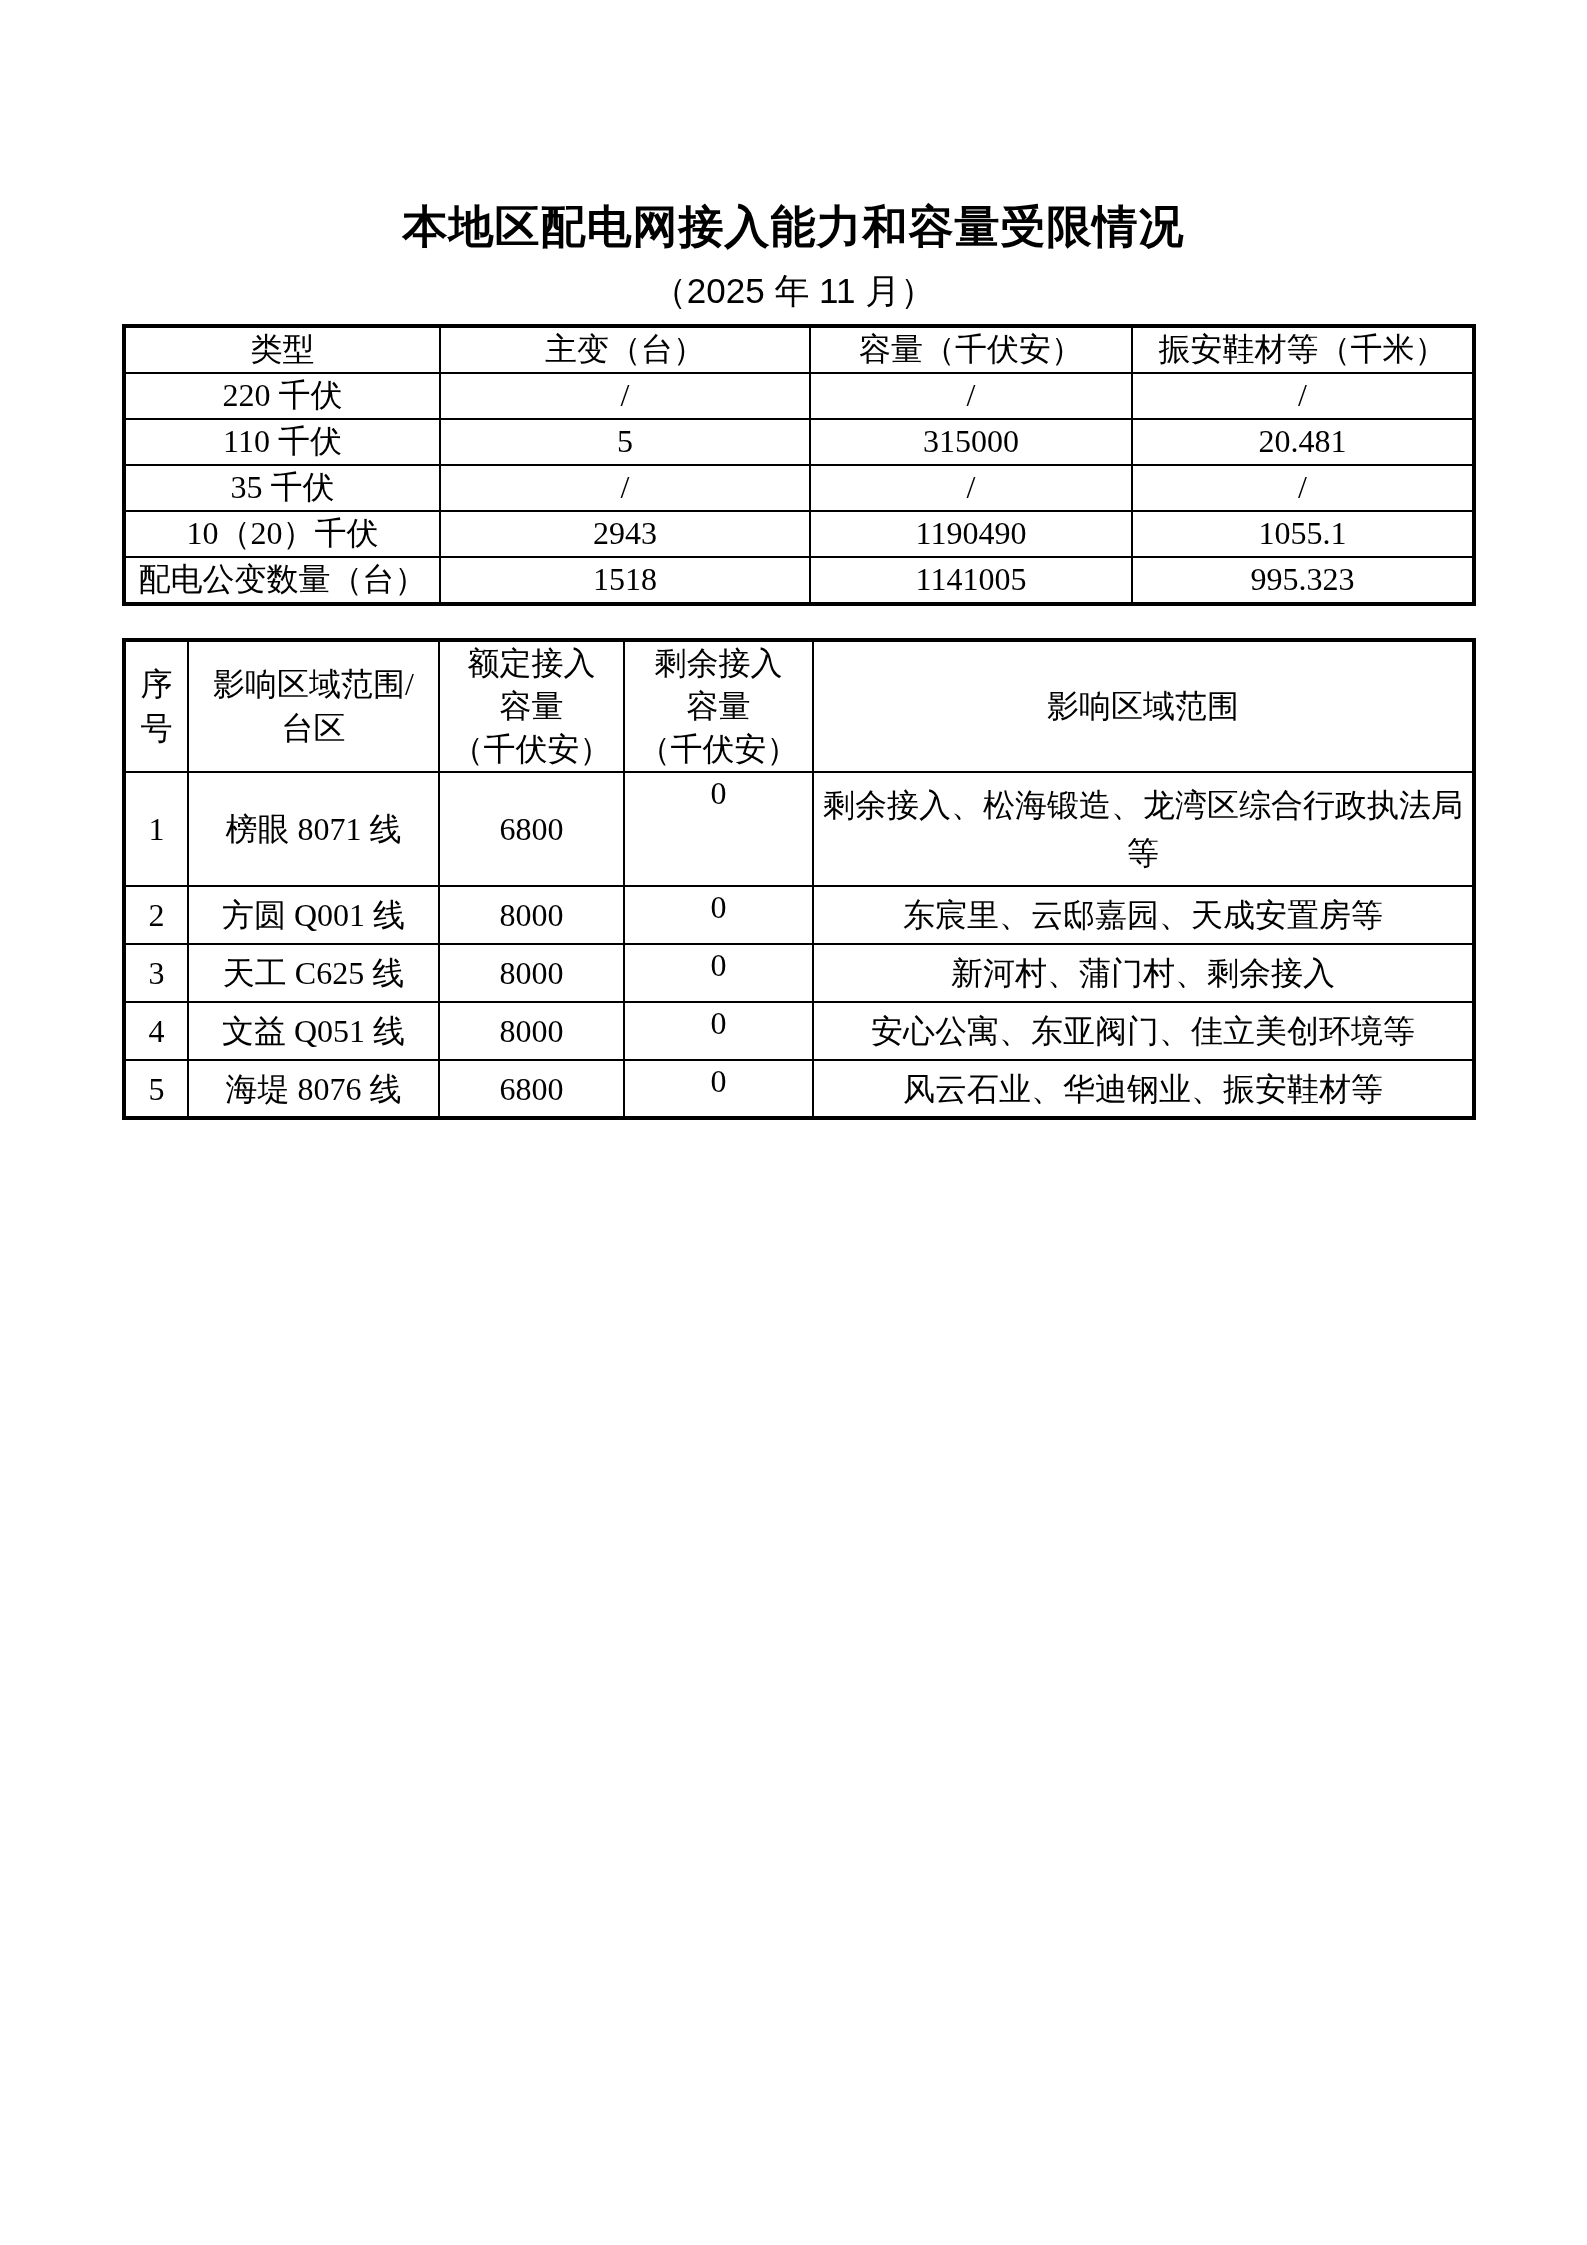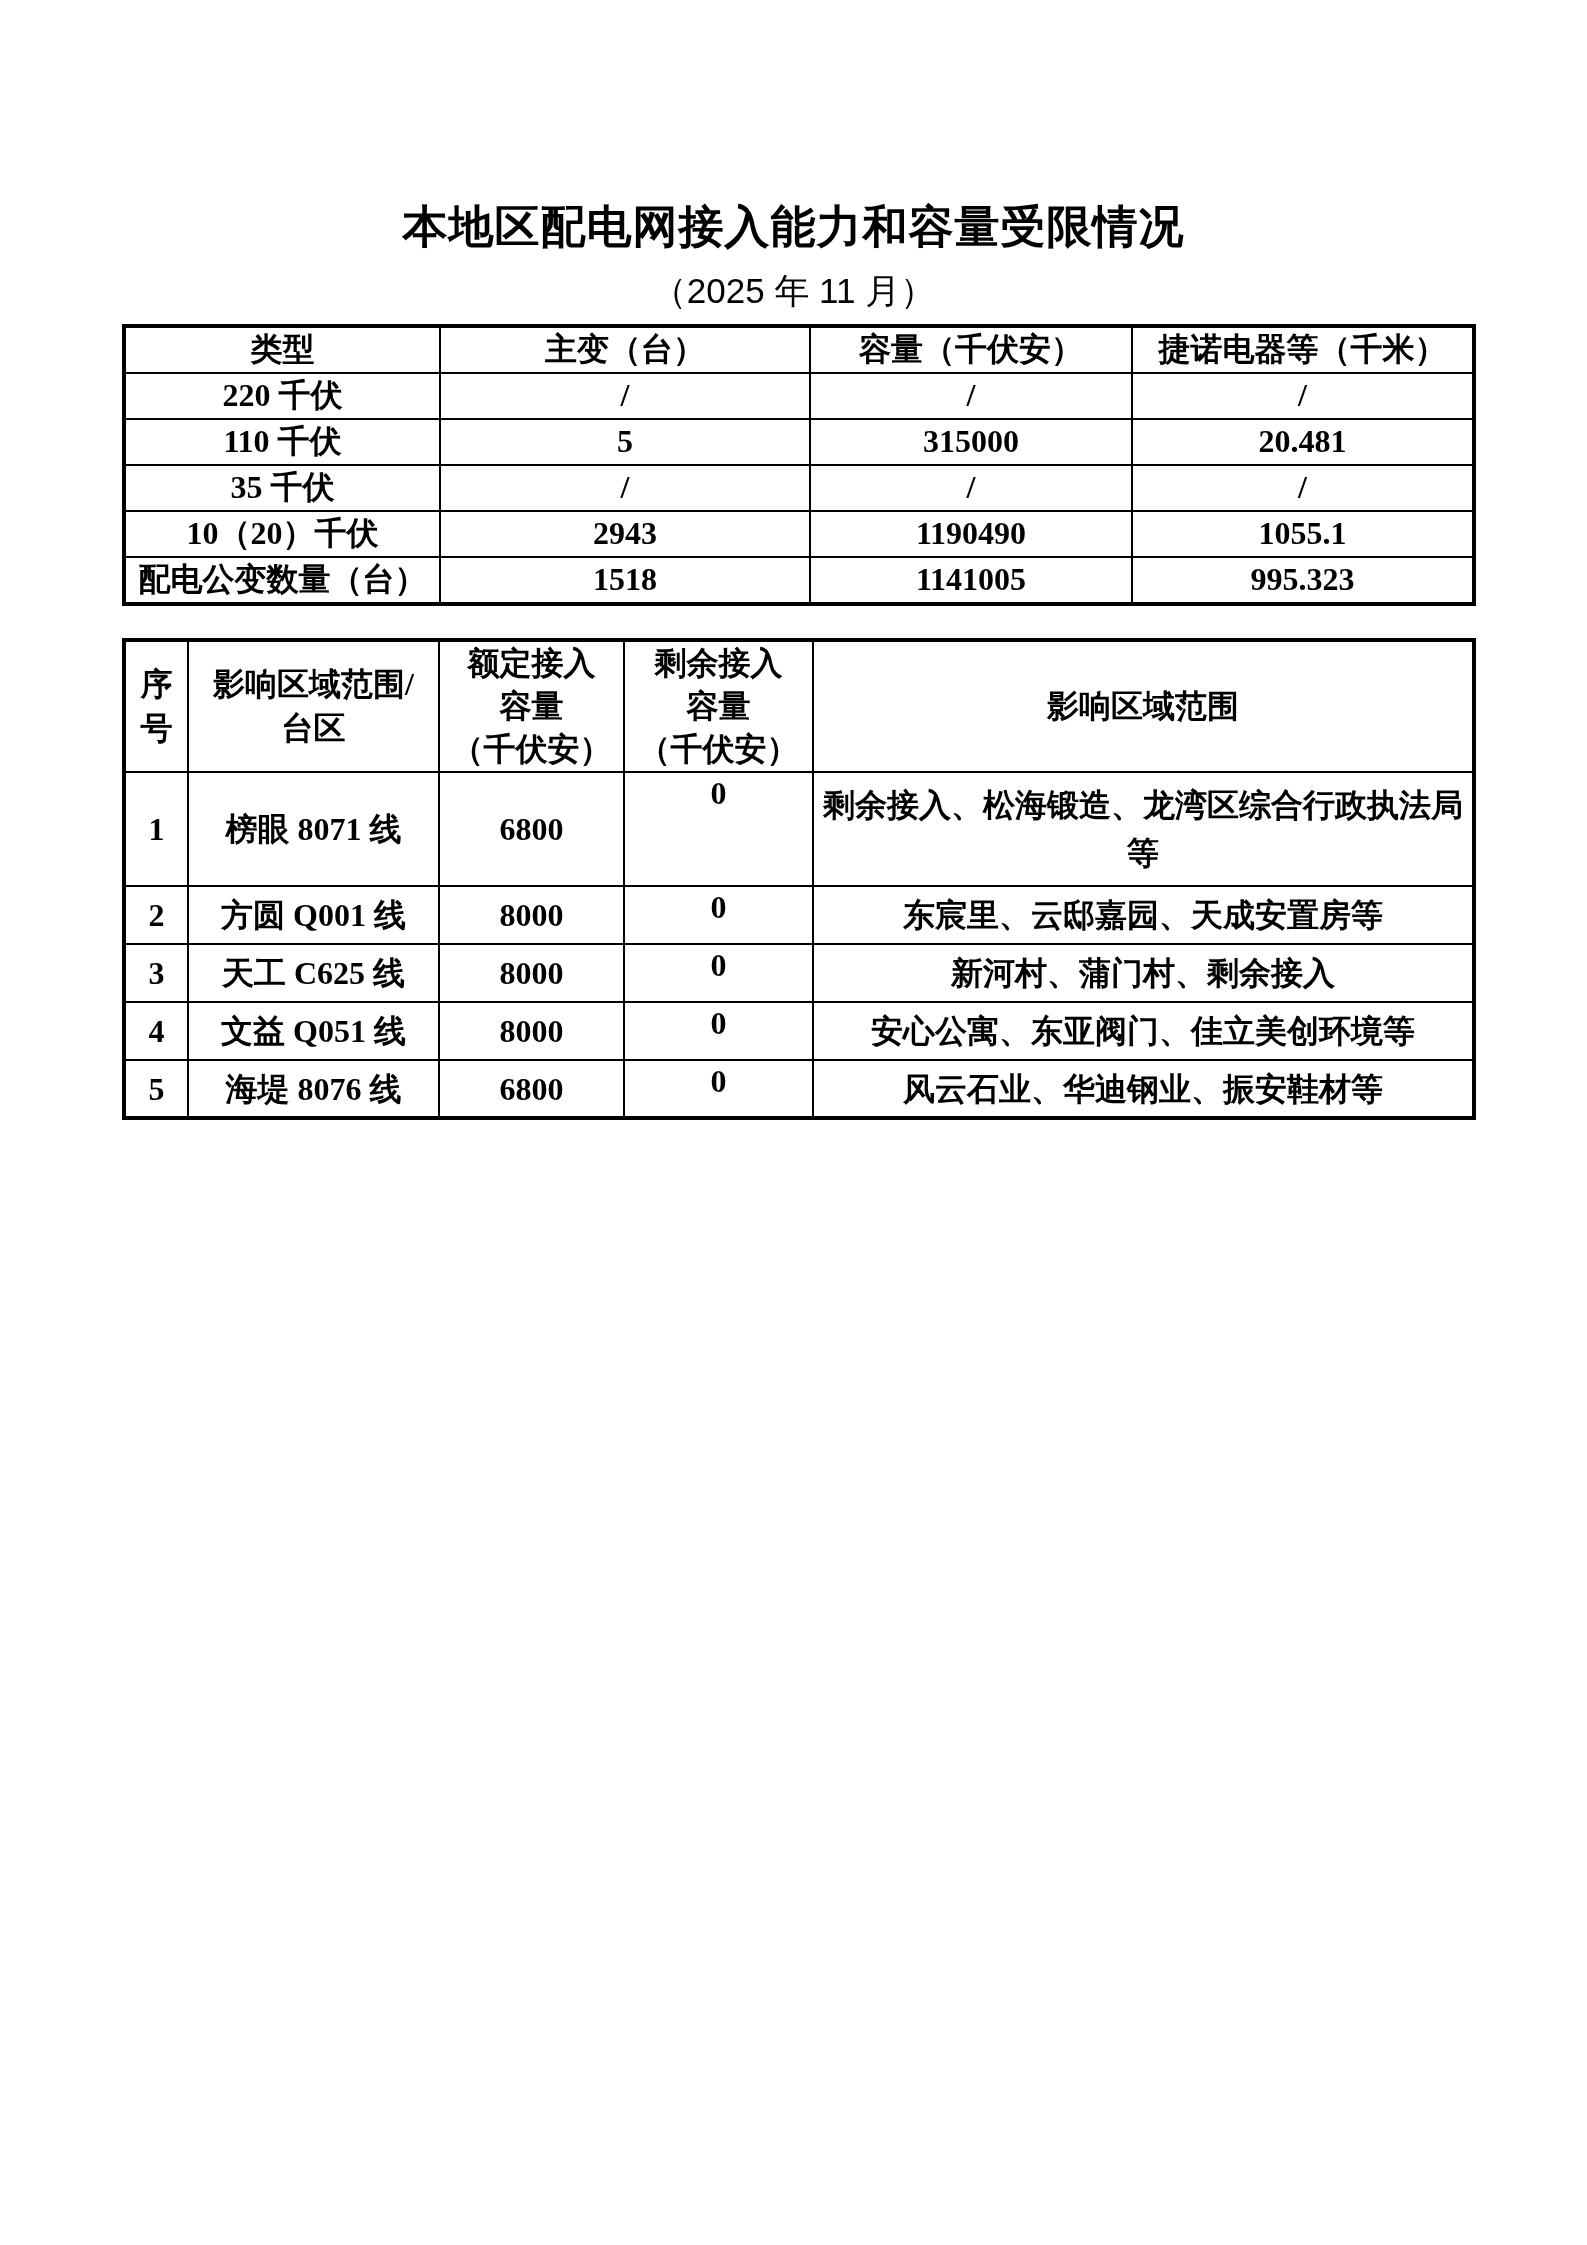--- a/index.html
+++ b/index.html
@@ -38,21 +38,21 @@
     width: 1350px;
     margin-left: 122px;
     border: 4px solid #000;
     font-size: 32px;
   }
   th, td {
     border: 2px solid #000;
     text-align: center;
     vertical-align: middle;
     padding: 0 4px;
-    font-weight: bold;
+    font-weight: normal;
     overflow: hidden;
   }
   .t1 { margin-top: 10px; }
   .t1 tr { height: 45px; }
   .t2 { margin-top: 32px; }
   .t2 thead tr { height: 128px; }
   .t2 th {
     white-space: pre-line;
     line-height: 1.35;
   }
@@ -83,21 +83,21 @@
       <col style="width:316px">
         <col style="width:370px">
         <col style="width:322px">
         <col style="width:342px">
     </colgroup>
     <thead>
       <tr>
         <th>类型</th>
         <th>主变（台）</th>
         <th>容量（千伏安）</th>
-        <th>捷诺电器等（千米）</th>
+        <th>振安鞋材等（千米）</th>
       </tr>
     </thead>
     <tbody>
       <tr>
         <td>220 千伏</td>
         <td>/</td>
         <td>/</td>
         <td>/</td>
       </tr>
       <tr>

